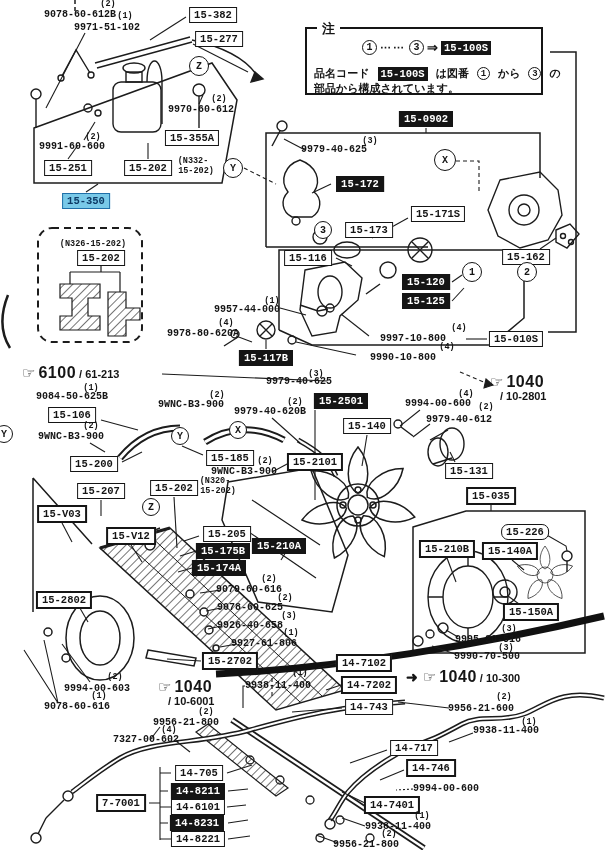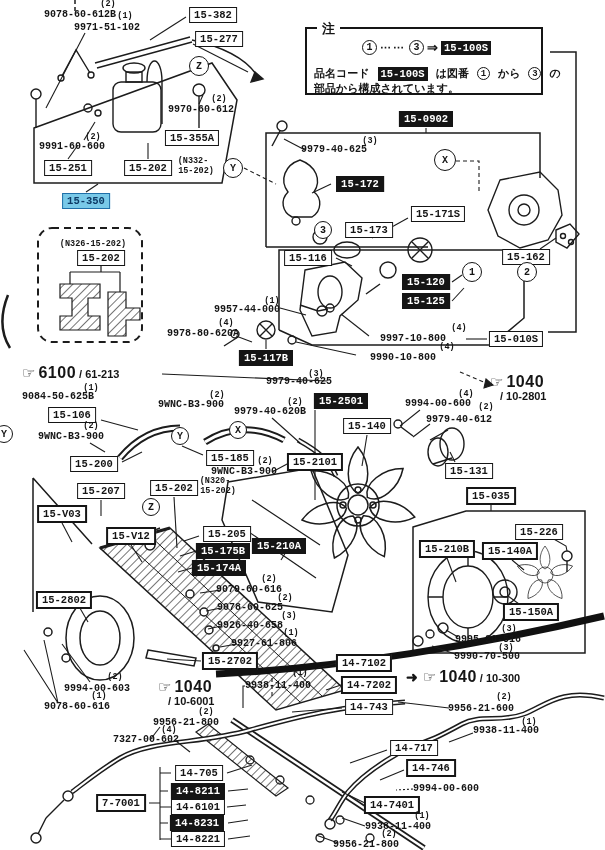--- a/index.html
+++ b/index.html
@@ -337,21 +337,21 @@
       <div class="pbox plain" style="left: 516px; top: 339px;">15-010S</div>
       <div class="pbox inverted" style="left: 266px; top: 358px;">15-117B</div>
       <div class="pbox inverted" style="left: 341px; top: 401px;">15-2501</div>
       <div class="pbox plain" style="left: 367px; top: 426px;">15-140</div>
       <div class="pbox plain" style="left: 72px; top: 415px;">15-106</div>
       <div class="pbox plain" style="left: 94px; top: 464px;">15-200</div>
       <div class="pbox plain" style="left: 230px; top: 458px;">15-185</div>
       <div class="pbox bold" style="left: 315px; top: 462px;">15-2101</div>
       <div class="pbox plain" style="left: 469px; top: 471px;">15-131</div>
       <div class="pbox bold" style="left: 491px; top: 496px;">15-035</div>
-      <div class="pbox plain" style="left: 539px; top: 532px;">15-226</div>
+      <div class="pbox plain" style="left: 525px; top: 532px; border-radius: 7px;">15-226</div>
       <div class="pbox bold" style="left: 447px; top: 549px;">15-210B</div>
       <div class="pbox bold" style="left: 510px; top: 551px;">15-140A</div>
       <div class="pbox bold" style="left: 531px; top: 612px;">15-150A</div>
       <div class="pbox bold" style="left: 62px; top: 514px;">15-V03</div>
       <div class="pbox plain" style="left: 101px; top: 491px;">15-207</div>
       <div class="pbox plain" style="left: 174px; top: 488px;">15-202</div>
       <div class="pbox bold" style="left: 131px; top: 536px;">15-V12</div>
       <div class="pbox bold" style="left: 64px; top: 600px;">15-2802</div>
       <div class="pbox plain" style="left: 227px; top: 534px;">15-205</div>
       <div class="pbox inverted" style="left: 223px; top: 551px;">15-175B</div>
@@ -391,21 +391,21 @@
       <div class="ptext" style="left: 299px; top: 382px;">9979-40-625</div>
       <div class="ptext qty" style="left: 459px; top: 328px;">(4)</div>
       <div class="ptext" style="left: 413px; top: 339px;">9997-10-800</div>
       <div class="ptext qty" style="left: 447px; top: 347px;">(4)</div>
       <div class="ptext" style="left: 403px; top: 358px;">9990-10-800</div>
       <div class="ptext qty" style="left: 466px; top: 394px;">(4)</div>
       <div class="ptext" style="left: 438px; top: 404px;">9994-00-600</div>
       <div class="ptext qty" style="left: 486px; top: 407px;">(2)</div>
       <div class="ptext" style="left: 459px; top: 420px;">9979-40-612</div>
       <div class="ptext qty" style="left: 91px; top: 388px;">(1)</div>
-      <div class="ptext" style="left: 58px; top: 397px; text-align: center;">9084-50-625B</div>
+      <div class="ptext" style="left: 72px; top: 397px; text-align: center;">9084-50-625B</div>
       <div class="ptext qty" style="left: 91px; top: 426px;">(2)</div>
       <div class="ptext" style="left: 71px; top: 437px;">9WNC-B3-900</div>
       <div class="ptext qty" style="left: 217px; top: 395px;">(2)</div>
       <div class="ptext" style="left: 191px; top: 405px;">9WNC-B3-900</div>
       <div class="ptext qty" style="left: 295px; top: 402px;">(2)</div>
       <div class="ptext" style="left: 270px; top: 412px;">9979-40-620B</div>
       <div class="ptext qty" style="left: 265px; top: 461px;">(2)</div>
       <div class="ptext" style="left: 244px; top: 472px;">9WNC-B3-900</div>
       <div class="ptext qty" style="left: 215px; top: 481px;">(N320-</div>
       <div class="ptext qty" style="left: 218px; top: 491px;">15-202)</div>

